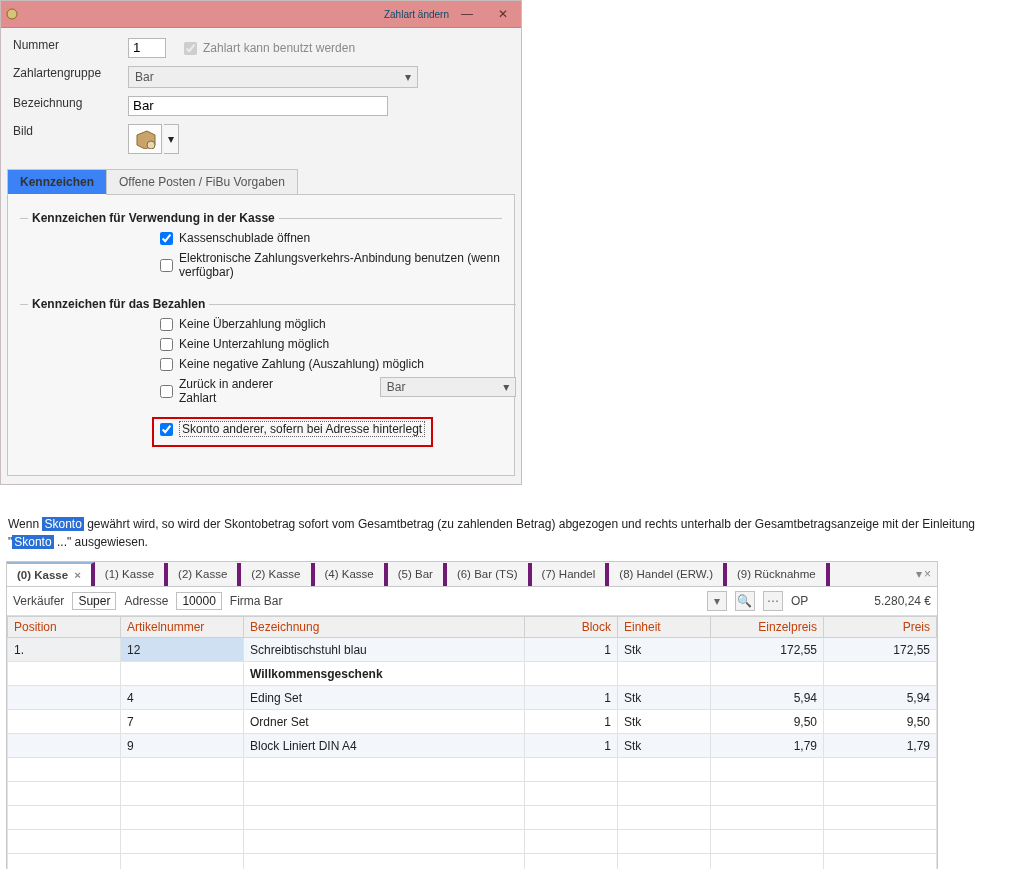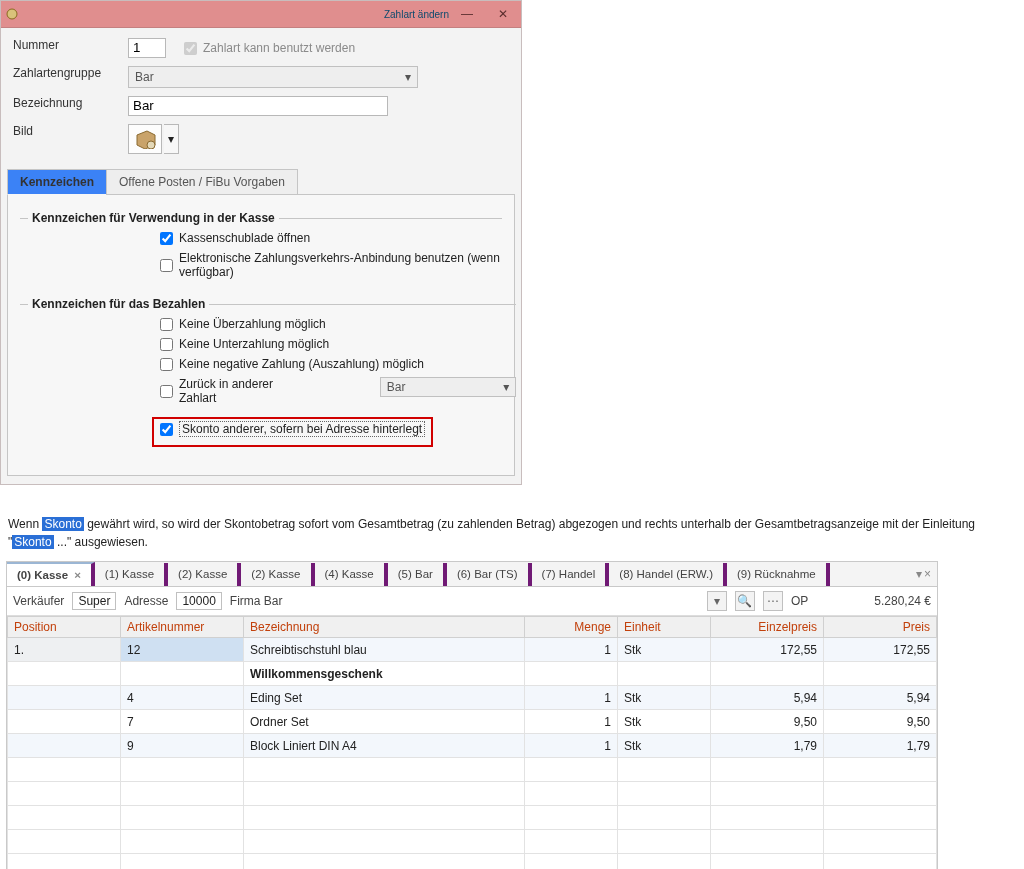--- a/index.html
+++ b/index.html
@@ -208,21 +208,21 @@
     <span style="width:50px"></span>
     <span class="lbl" style="text-align:right">5.280,24 €</span>
   </div>
 
   <table class="grid">
     <thead>
           <tr>
       <th style="width:100px">Position</th>
       <th style="width:110px">Artikelnummer</th>
       <th>Bezeichnung</th>
-      <th class="num" style="width:80px">Menge</th>
+      <th class="num" style="width:80px">Block</th>
       <th style="width:80px">Einheit</th>
       <th class="num" style="width:100px">Einzelpreis</th>
       <th class="num" style="width:100px">Preis</th>
     </tr>
         </thead>
     <tbody id="pos-body">
           <tr class="sel alt">
             <td>1.</td>
             <td>12</td>
             <td>Schreibtischstuhl blau</td>

